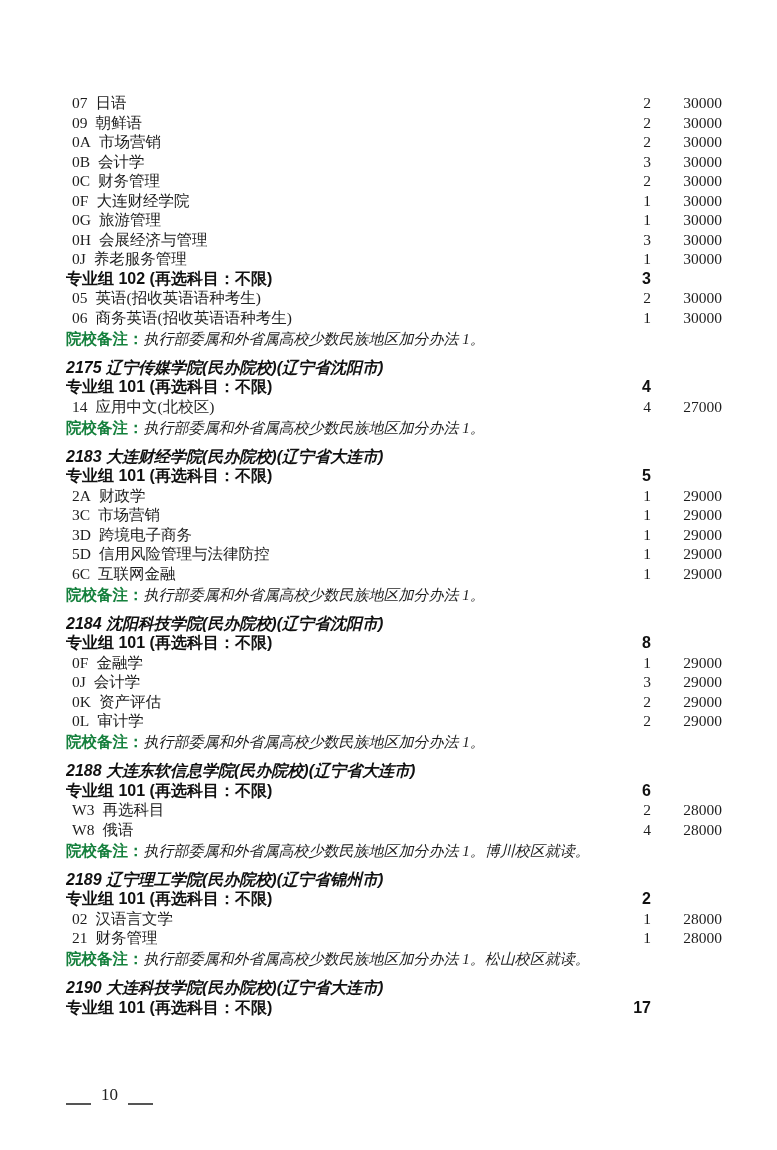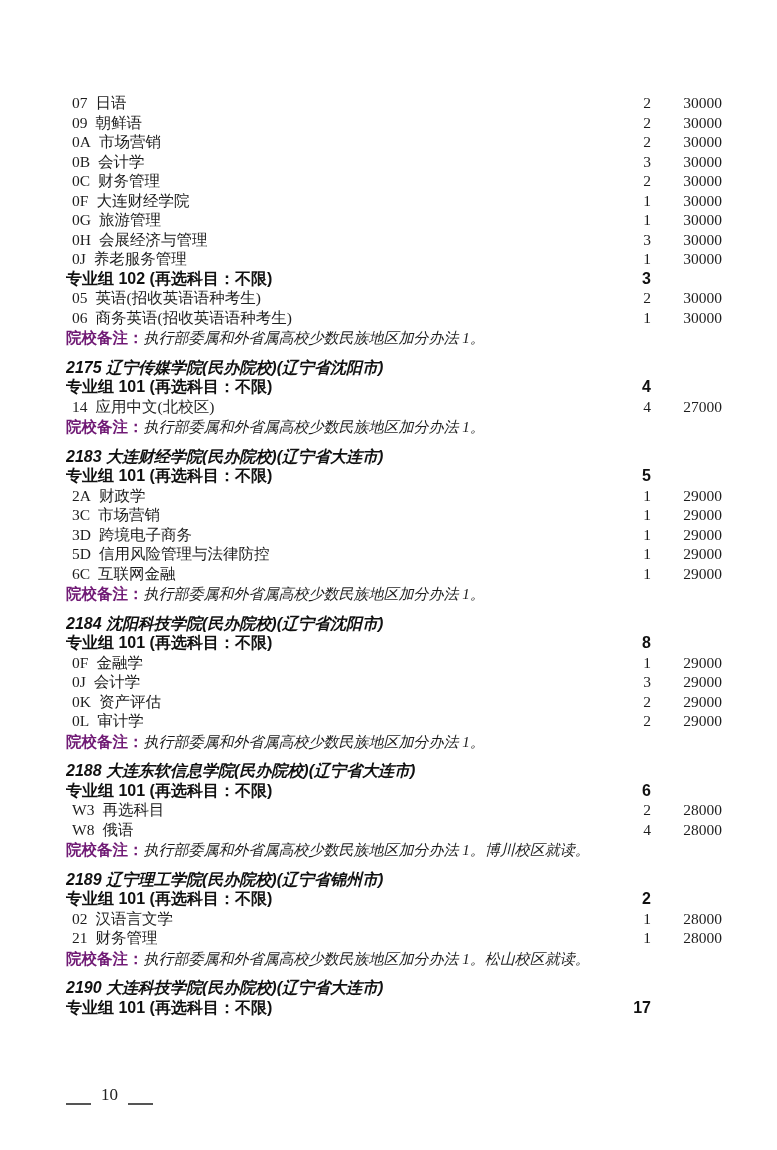--- a/index.html
+++ b/index.html
@@ -10,21 +10,21 @@
     overflow:hidden;
     color:#1d1d1d;
   }
   .content{
     position:absolute;
     top:93px;left:0;right:0;
     padding:0 55px 0 66px;
   }
   .row{
     display:flex;
-    align-items:flex-end;
+    align-items:center;
     height:19.5px;
     line-height:19.5px;
     font-family:"Liberation Serif", serif;
     font-size:15.5px;
     white-space:nowrap;
   }
   .row .left{flex:1 1 auto;overflow:hidden;}
   .row .count{flex:0 0 40px;text-align:right;}
   .row .fee{flex:0 0 71px;text-align:right;font-family:Liberation Serif, serif;}
   .row.major .left{padding-left:6px;}
@@ -35,21 +35,21 @@
     font-weight:700;
     font-size:16px;
     color:#111111;
   }
   .row.school{margin-top:9px;font-style:italic;}
   .row.remark{margin-top:2px;}
   .row.remark .rlabel{
     font-family:Liberation Sans, sans-serif;
     font-weight:700;
     font-size:15.5px;
-    color:#701a75;
+    color:#15803d;
   }
   .row.remark .rtext{
     font-style:italic;
     font-family:"Liberation Serif", serif;
     font-size:15px;
   }
   .footer{
     position:absolute;
     left:66px;top:1085px;
     display:flex;

